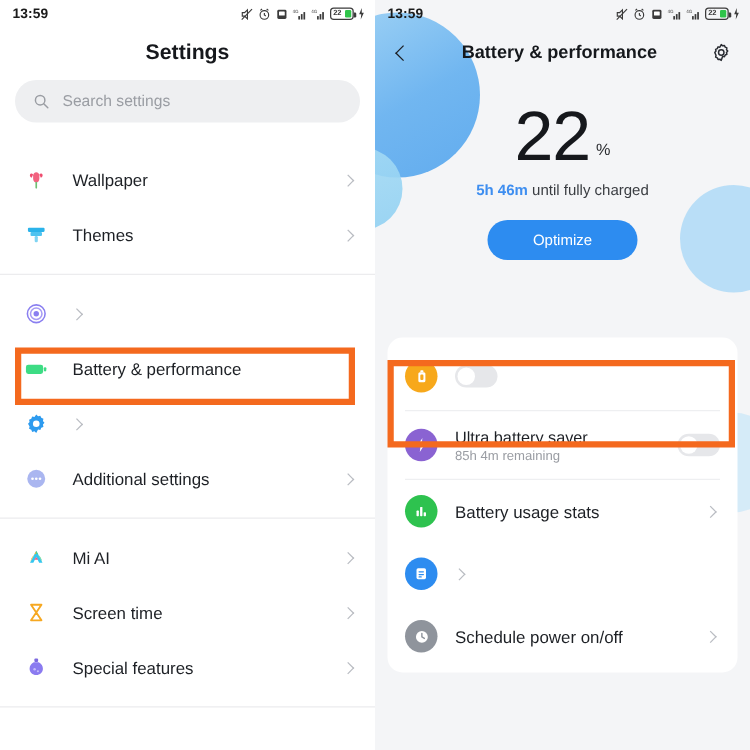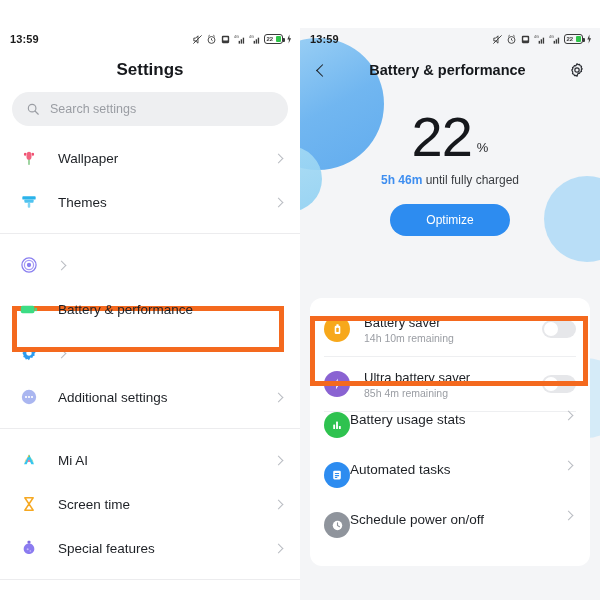--- a/index.html
+++ b/index.html
@@ -2,21 +2,21 @@
 <html><head>
 <meta charset="utf-8">
 <style>
   * { box-sizing: border-box; margin: 0; padding: 0; }
   html, body {
     width: 600px; height: 600px;
     font-family: "Liberation Sans", sans-serif;
     background: #ffffff;
     overflow: hidden;
   }
-  .screen { position: relative; width: 600px; height: 540px; display: flex; margin-top: 28px; }
+  .screen { position: relative; width: 600px; height: 540px; display: flex; }
 
   
   .panel { position: relative; width: 300px; height: 600px; overflow: hidden; }
   .panel-left  { background: #ffffff; }
   .panel-right { background: #f4f5f7; }
 
   
   .statusbar {
     position: relative; z-index: 40;
     height: 22px; display: flex; align-items: center;
@@ -40,21 +40,21 @@
   .settings-title {
     text-align: center; font-size: 17px; font-weight: 700;
     color: #16181c; padding: 10px 0 12px;
   }
   .search-bar {
     margin: 0 12px; height: 34px; background: #eeeff1; border-radius: 17px;
     display: flex; align-items: center; padding: 0 14px; gap: 10px;
   }
   .search-ph { font-size: 12.5px; color: #9a9da3; }
 
-  .list { padding-top: 10px; }
+  .list { padding-top: 24px; }
   .row {
     position: relative; display: flex; align-items: center;
     height: 44px; padding: 0 14px 0 18px; gap: 18px;
   }
   .row-icon { width: 22px; height: 22px; flex: 0 0 22px; display: flex; align-items: center; justify-content: center; }
   .row-label { flex: 1; font-size: 13.5px; color: #1d2025; font-weight: 400; }
   .chev {
     width: 7px; height: 7px; border-right: 1.6px solid #b9bcc2;
     border-top: 1.6px solid #b9bcc2; transform: rotate(45deg); margin-right: 4px;
   }
@@ -132,21 +132,21 @@
   .srow-sub { font-size: 10.5px; color: #9a9da3; }
   .toggle {
     width: 34px; height: 18px; border-radius: 9px; background: #e6e7ea;
     position: relative; flex: 0 0 34px;
   }
   .toggle::after {
     content: ""; position: absolute; left: 2px; top: 2px;
     width: 14px; height: 14px; border-radius: 50%; background: #ffffff;
   }
   .card-div { height: 1px; background: #eeeff1; margin: 0 14px; }
-  .srow-nav { display: flex; align-items: flex-start; height: 50px; padding: 0 14px; }
+  .srow-nav { display: flex; align-items: center; height: 50px; padding: 0 14px; gap: 14px; }
 </style>
 </head>
 <body>
 
 <div class="screen">
 
   <div class="panel panel-left">
 
     <div class="statusbar">
       <span class="status-time">13:59</span>
@@ -382,24 +382,20 @@
 
     <div class="card">
       <div class="srow">
         <span class="circ" style="background:#f7a81b">
           <svg width="15" height="15" viewBox="0 0 24 24">
             <rect x="7.5" y="6" width="9" height="13" rx="2" fill="#ffffff"></rect>
             <rect x="10" y="3.6" width="4" height="2.6" rx="1" fill="#ffffff"></rect>
             <rect x="10" y="9" width="4" height="7" rx="1.4" fill="#f7a81b"></rect>
           </svg>
         </span>
-        <span class="srow-text">
-          <span class="srow-title">Battery saver</span>
-          <span class="srow-sub">14h 10m remaining</span>
-        </span>
         <span class="toggle"></span>
       </div>
 
       <div class="card-div"></div>
 
       <div class="srow">
         <span class="circ" style="background:#8a63d2">
           <svg width="14" height="14" viewBox="0 0 24 24">
             <path d="M13.6 2.5 L6.5 13.4 h4.6 l-1.1 8.1 7.3-11.2h-4.7 Z" fill="#ffffff"></path>
           </svg>
@@ -427,21 +423,20 @@
 
       <div class="srow-nav">
         <span class="circ" style="background:#2d8cf0">
           <svg width="14" height="14" viewBox="0 0 24 24">
             <rect x="5.5" y="4.5" width="13" height="15" rx="2.2" fill="#ffffff"></rect>
             <rect x="8.2" y="8.5" width="7.6" height="1.8" rx=".9" fill="#2d8cf0"></rect>
             <rect x="8.2" y="12.2" width="7.6" height="1.8" rx=".9" fill="#2d8cf0"></rect>
             <rect x="8.2" y="15.4" width="4.6" height="1.8" rx=".9" fill="#2d8cf0"></rect>
           </svg>
         </span>
-        <span class="row-label">Automated tasks</span>
         <span class="chev"></span>
       </div>
 
       <div class="srow-nav">
         <span class="circ" style="background:#8f949c">
           <svg width="15" height="15" viewBox="0 0 24 24">
             <circle cx="12" cy="12" r="7.6" fill="#ffffff"></circle>
             <path d="M12 7.5 V12 l3.2 2" stroke="#8f949c" stroke-width="1.8" fill="none" stroke-linecap="round"></path>
           </svg>
         </span>

